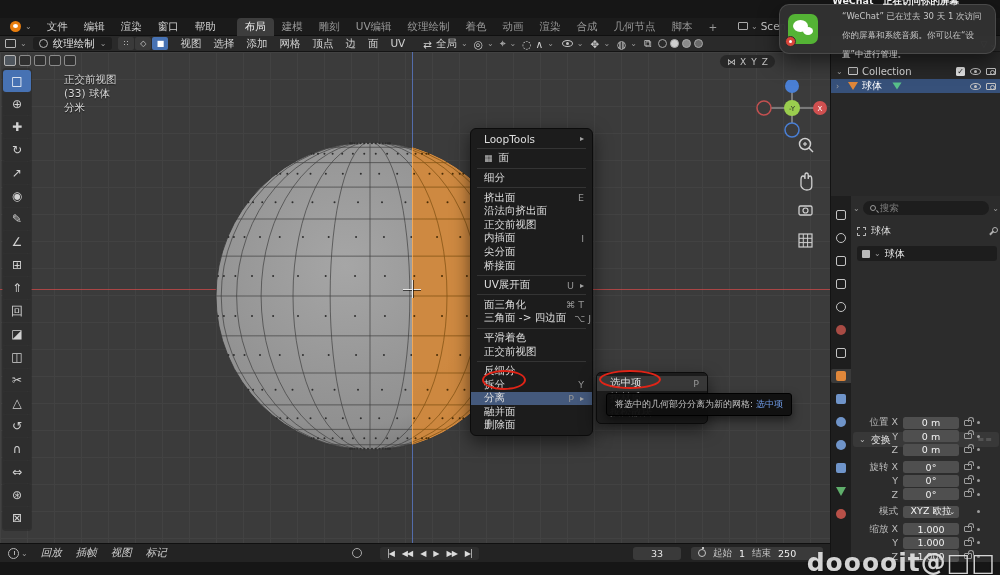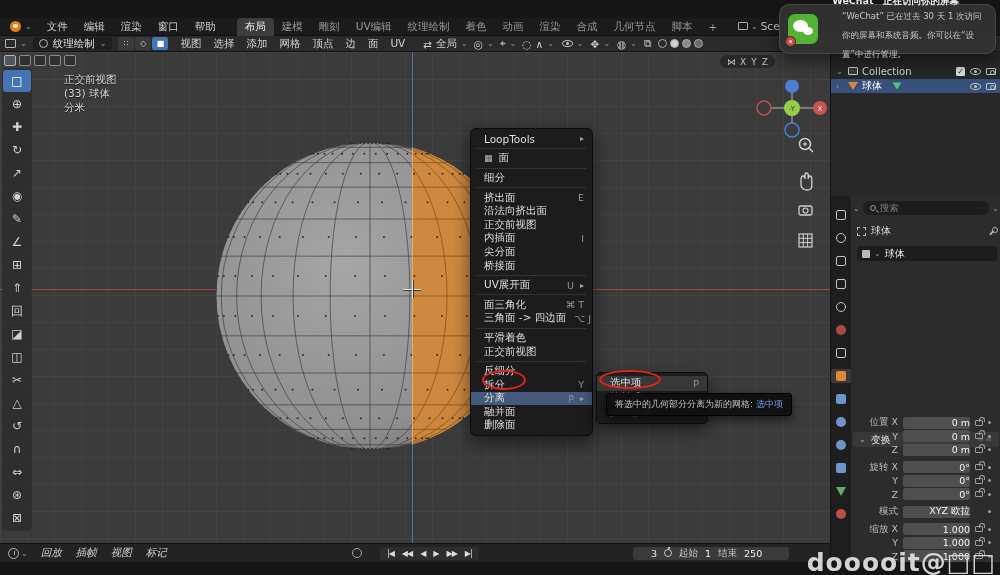--- a/index.html
+++ b/index.html
@@ -135,40 +135,40 @@
   .pin::after{content:"";position:absolute;left:1px;top:5px;width:5px;height:1.5px;background:#b0b0b0;transform:rotate(-45deg);}
   .pname{position:absolute;left:6px;top:50px;right:4px;height:15px;background:#1d1d1d;border-radius:3px;display:flex;align-items:center;gap:4px;padding:0 5px;font-size:10px;color:#e8e8e8;}
   .pname .obx2{width:8px;height:8px;background:#b9b9b9;border-radius:1px;}
   .phead{position:absolute;left:2px;right:2px;height:15px;background:#383838;border-radius:3px;display:flex;align-items:center;gap:5px;padding:0 6px;font-size:10px;color:#e2e2e2;}
   .phead .grip{margin-left:auto;color:#6d6d6d;font-size:8px;letter-spacing:1px;}
   .phead .tri8{font-size:8px;color:#bdbdbd;}
   .trows{position:absolute;left:0;top:220px;right:0;}
   .prow{display:flex;align-items:center;height:13.5px;padding-right:6px;}
   .prow.gap{margin-top:4px;}
   .plabel{width:52px;text-align:right;font-size:9.5px;color:#bdbdbd;padding-right:5px;white-space:nowrap;}
-  .pfield{width:67px;height:12px;background:#4f4f4f;border-radius:2.5px;display:flex;align-items:center;justify-content:flex-end;font-size:9.5px;color:#f2f2f2;position:relative;}
+  .pfield{width:56px;height:12px;background:#4f4f4f;border-radius:2.5px;display:flex;align-items:center;justify-content:center;font-size:9.5px;color:#f2f2f2;position:relative;}
   .pfield i{font-style:normal;}
   .pfield .ddc{display:none;position:absolute;right:4px;font-size:7px;color:#cfcfcf;}
   .pfield.dd .ddc{display:block;}
   .plock{width:8px;height:6px;border:1px solid #9d9d9d;border-radius:1px;margin-left:5px;position:relative;}
   .plock::before{content:"";position:absolute;left:3px;top:-4px;width:4px;height:4px;border:1px solid #9d9d9d;border-bottom:none;border-radius:3px 3px 0 0;}
   .prow .nolockhide{visibility:hidden;}
   .pdot{width:3px;height:3px;border-radius:50%;background:#9d9d9d;margin-left:5px;}
 
   
   .timeline{position:absolute;left:0;top:543px;width:830px;height:19px;background:#232323;border-top:1px solid #101010;display:flex;align-items:center;font-size:10.5px;}
   .tl-ic{width:11px;height:11px;border:1px solid #b5b5b5;border-radius:50%;margin-left:8px;position:relative;}
   .tl-ic::after{content:"";position:absolute;left:4.5px;top:2px;width:1px;height:4px;background:#b5b5b5;}
   .tlmenus{display:flex;margin-left:6px;}
   .tlmenus span{padding:1px 7px;color:#cfcfcf;display:flex;gap:3px;align-items:center;font-style:italic;}
   .recbtn{position:absolute;left:352px;width:10px;height:10px;border:1.5px solid #a8a8a8;border-radius:50%;}
   .playgroup{position:absolute;left:380px;display:flex;gap:2px;background:#2e2e2e;border-radius:3px;padding:1px 4px;align-items:center;}
   .pg{color:#dcdcdc;font-size:8px;padding:1px 3px;letter-spacing:-1px;}
   .framebox{position:absolute;left:633px;width:48px;height:13px;background:#3a3a3a;border-radius:3px;display:flex;align-items:center;justify-content:center;color:#e6e6e6;font-size:9.5px;}
-  .rangepill{position:absolute;left:657px;width:132px;height:13px;background:#3a3a3a;border-radius:3px;display:flex;align-items:center;gap:7px;padding:0 7px;font-size:9.5px;}
+  .rangepill{position:absolute;left:691px;width:132px;height:13px;background:#3a3a3a;border-radius:3px;display:flex;align-items:center;gap:7px;padding:0 7px;font-size:9.5px;}
   .rangepill .rl{color:#c3c3c3;}
   .rangepill .rv{color:#efefef;}
   .stopw{width:8px;height:8px;border:1px solid #c3c3c3;border-radius:50%;position:relative;}
   .stopw::after{content:"";position:absolute;left:3px;top:-3px;width:2px;height:2px;background:#c3c3c3;}
 
   
   .statusbar{position:absolute;left:0;top:562px;width:1000px;height:13px;background:#191919;display:flex;align-items:center;padding-left:8px;font-size:9.5px;color:#8b8b8b;border-top:1px solid #0d0d0d;}
 
   
   .notif{position:absolute;left:779px;top:4px;width:217px;height:50px;background:rgba(50,50,50,.97);border:1px solid rgba(90,90,90,.6);border-radius:10px;z-index:50;box-shadow:0 8px 20px rgba(0,0,0,.5);display:flex;align-items:center;}

